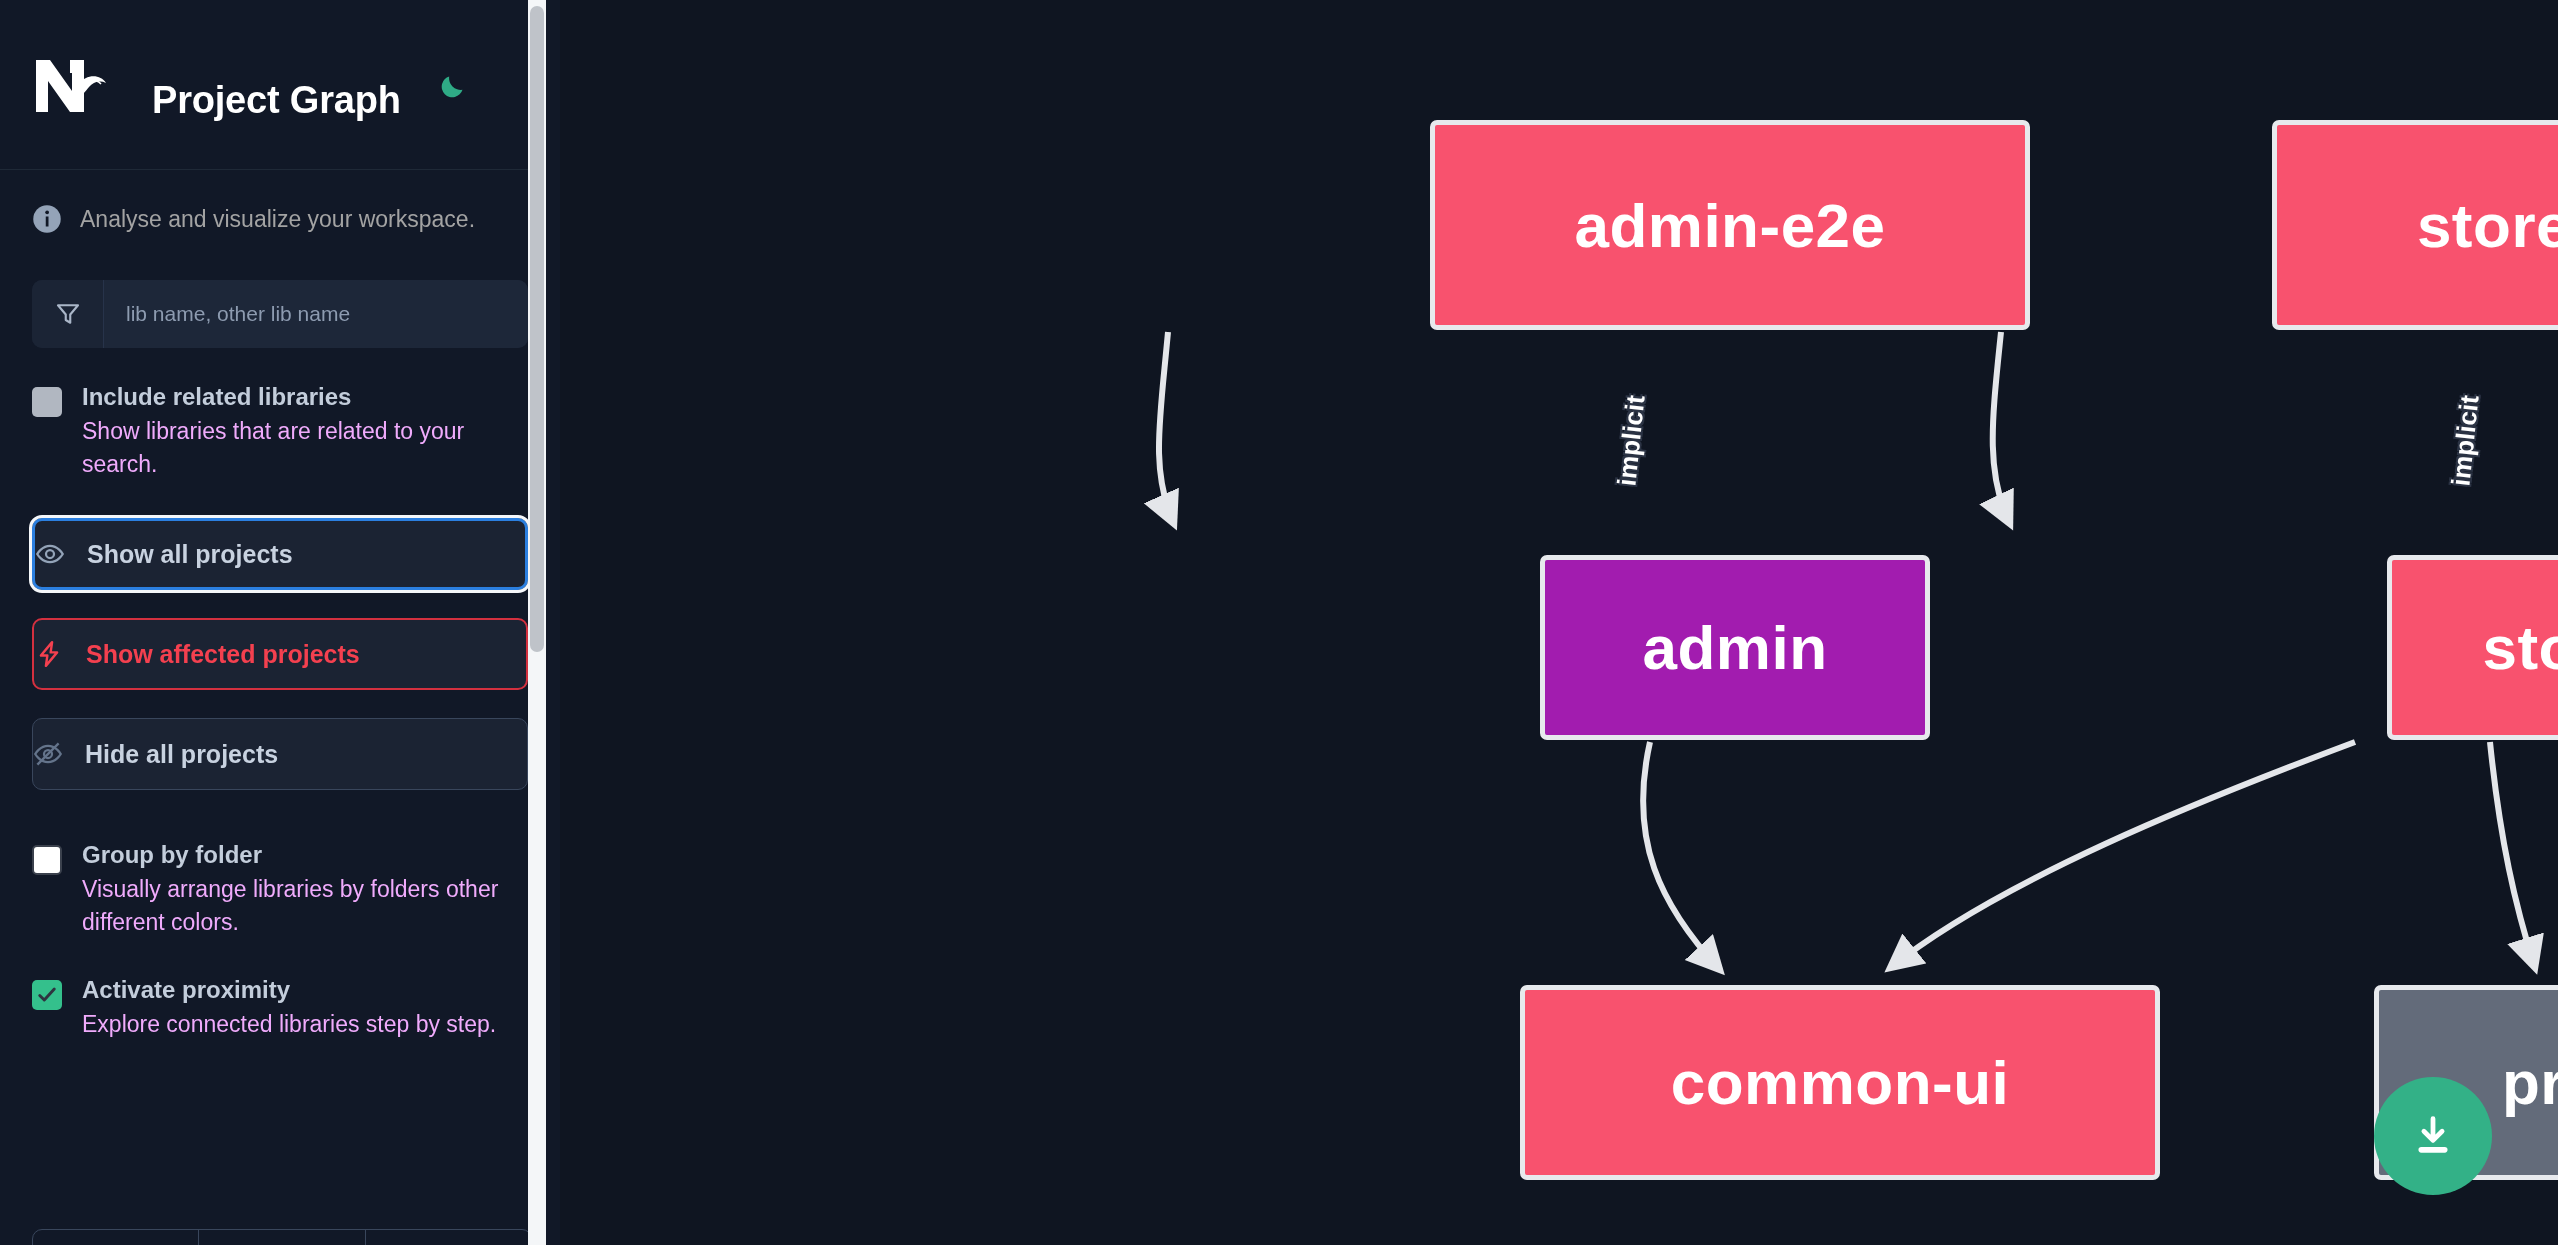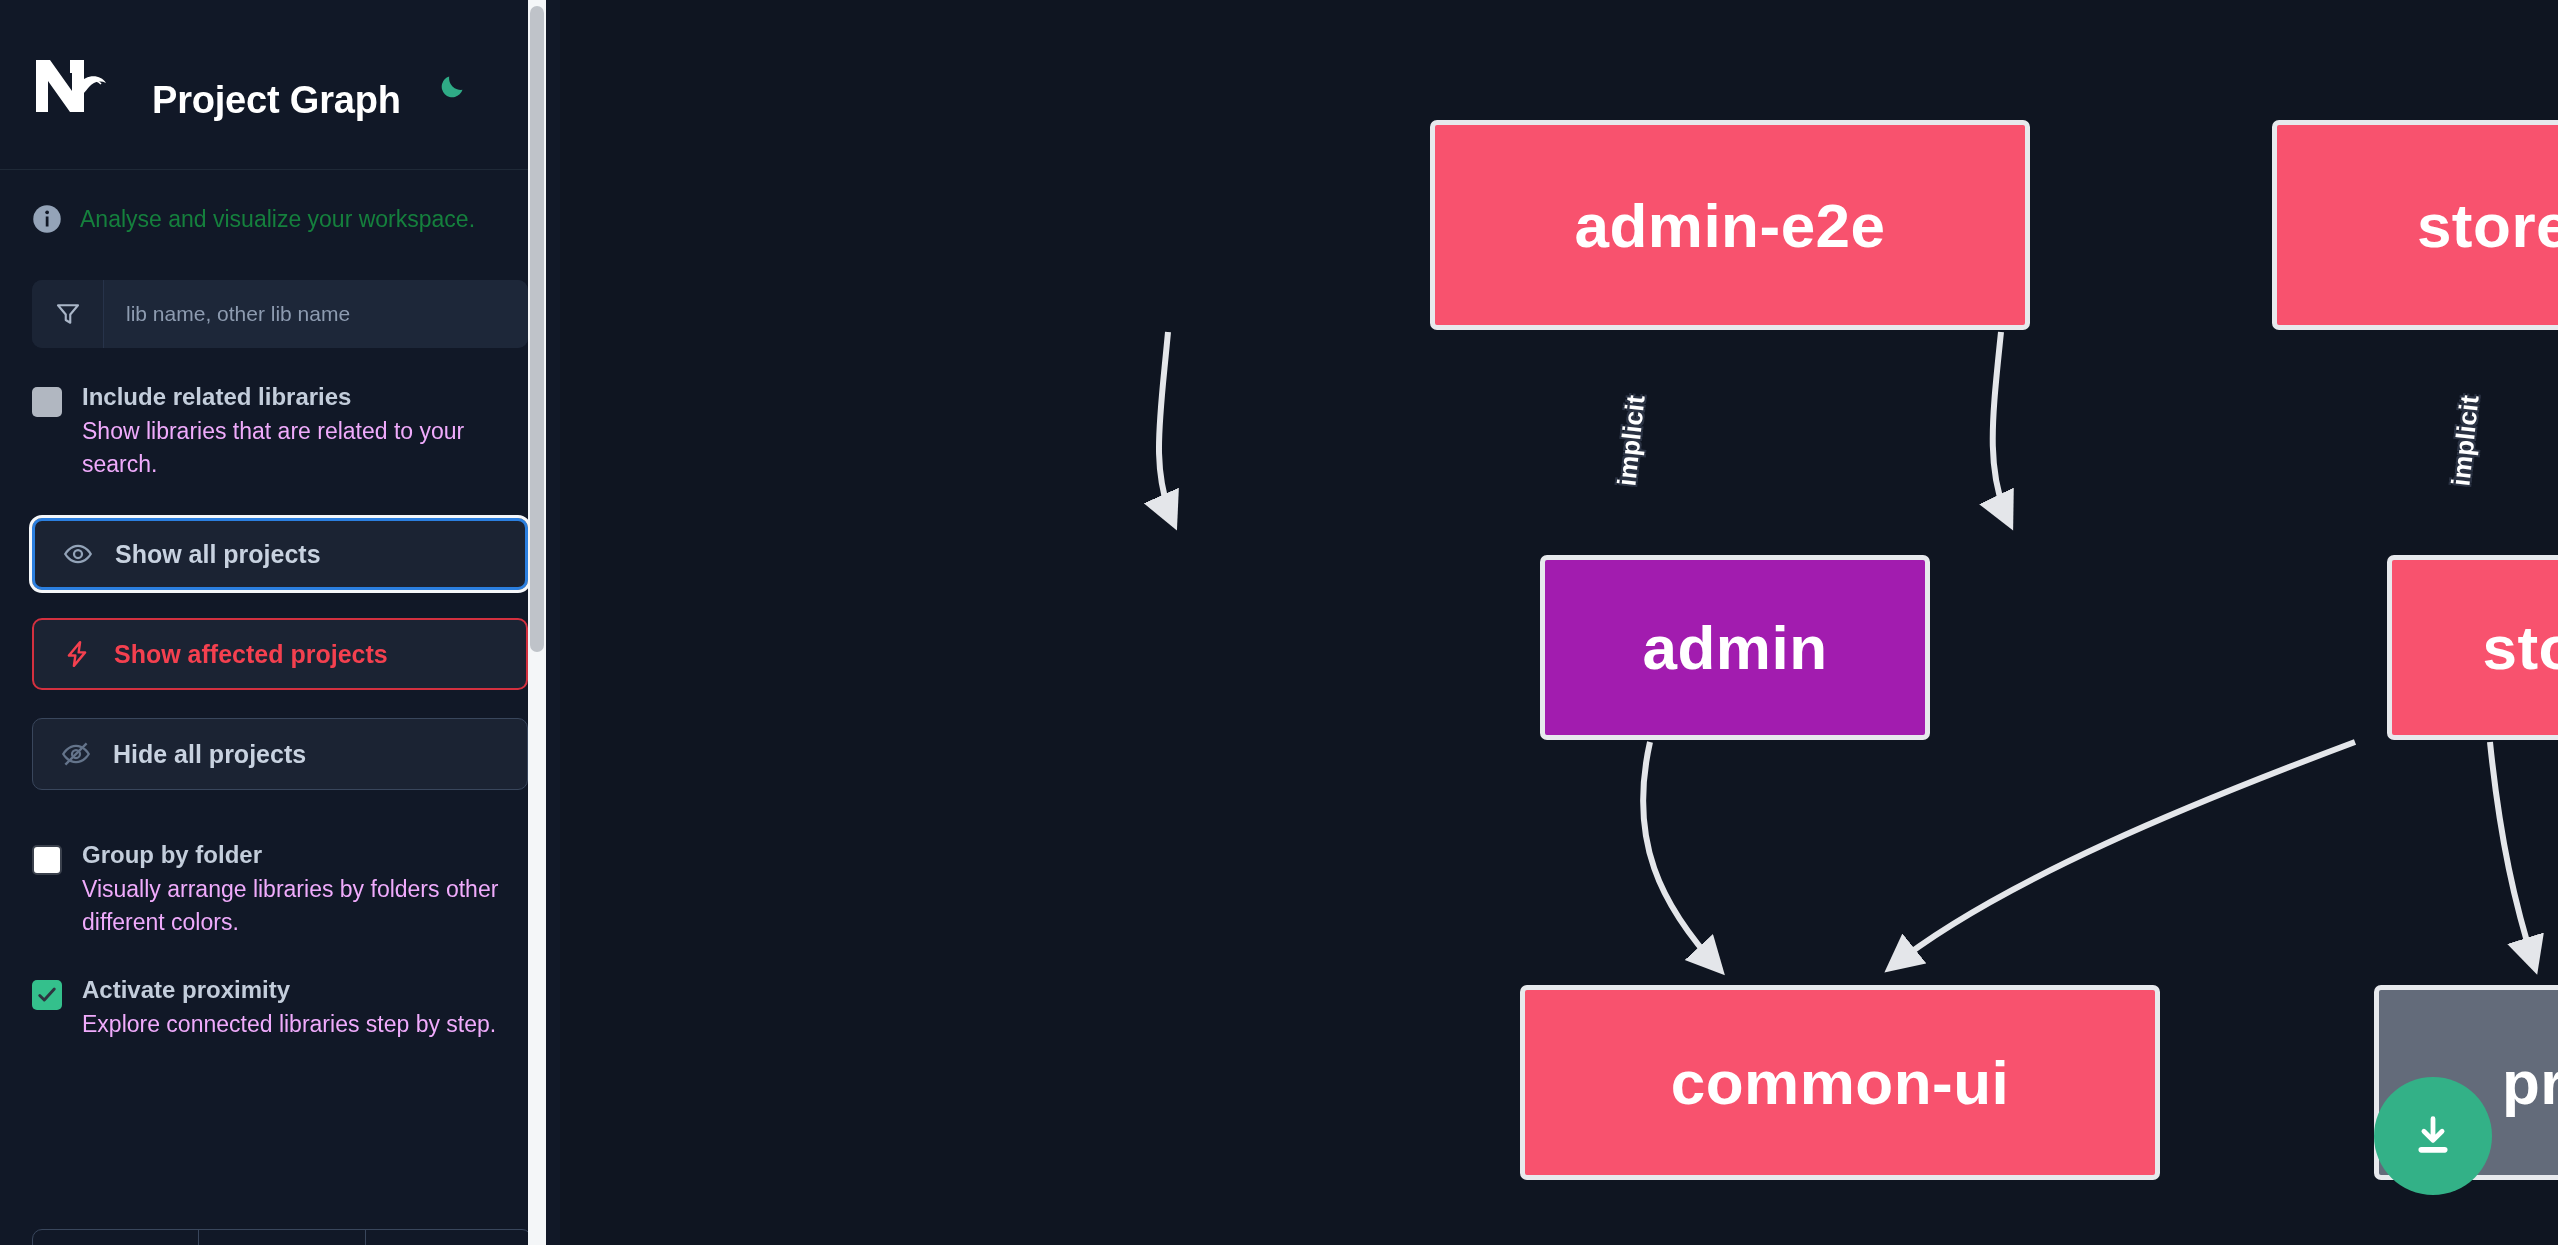--- a/index.html
+++ b/index.html
@@ -40,21 +40,21 @@
     display: flex; align-items: center; justify-content: center;
     cursor: pointer;
   }
 
   .info-row {
     display: flex; align-items: center;
     padding: 34px 32px 0 32px;
   }
   .info-icon { flex: 0 0 30px; width: 30px; height: 30px; }
   .info-text {
-    color: #15803d;
+    color: #a3a3a3;
     font-size: 23px;
     margin-left: 18px;
   }
 
   .filter-box {
     margin: 46px 32px 0 32px;
     height: 68px;
     display: flex; align-items: stretch;
     background: #1b2435;
     border-radius: 10px;
@@ -98,21 +98,20 @@
   .check-desc {
     color: #f0abfc; font-size: 23px; line-height: 1.42; margin-top: 3px;
     max-width: 430px;
   }
 
   .btn-stack { padding: 38px 32px 0 32px; }
   .btn {
     height: 72px;
     border-radius: 10px;
     display: flex; align-items: center;
-    padding-left: 28px;
     font-size: 25px; font-weight: 700;
     cursor: pointer;
     background: #1b2333;
     margin-bottom: 28px;
   }
   .btn svg { flex: 0 0 auto; margin-right: 22px; }
   .btn.primary {
     border: 3px solid #2b7fe0;
     outline: 3px solid #f5f7fa;
     color: #c8d2e0;

